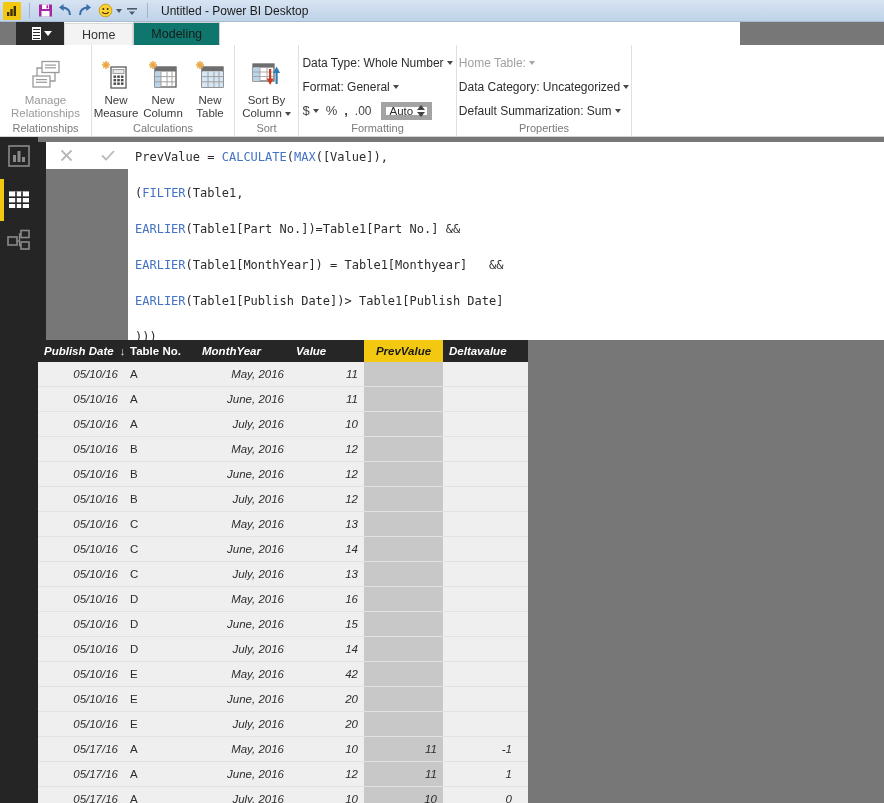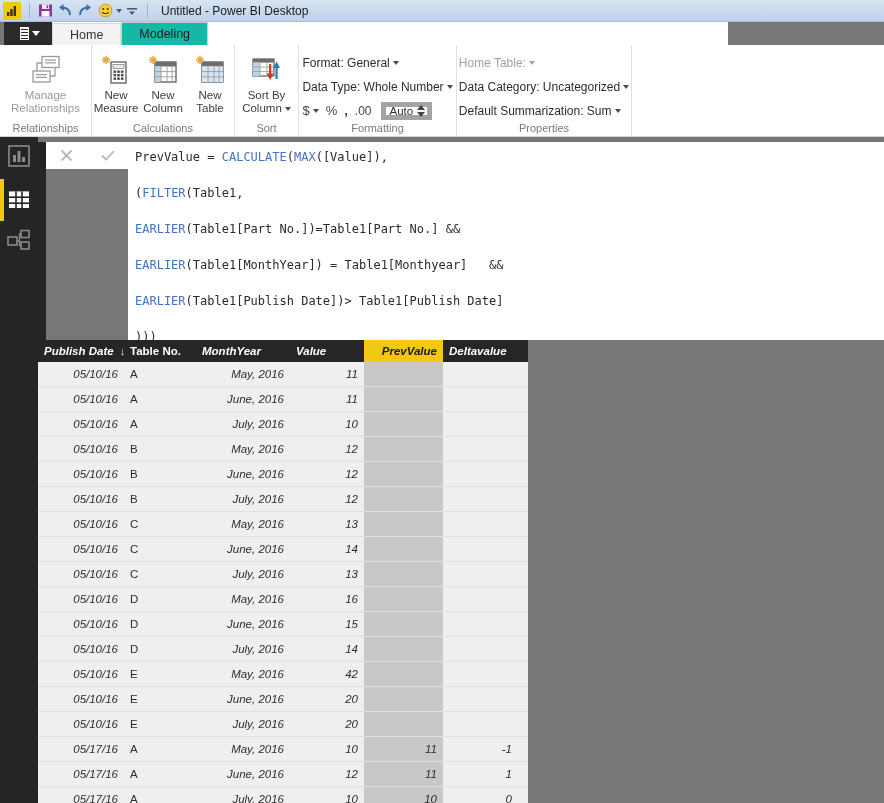--- a/index.html
+++ b/index.html
@@ -32,21 +32,21 @@
     width: 0; height: 0; border-left: 3px solid transparent;
     border-right: 3px solid transparent; border-top: 4px solid #4a5a6a;
     margin-left: 1px;
   }
   .title-text {
     font-size: 12px; color: #1a1a1a; margin-left: 8px; white-space: nowrap;
   }
 
   
   .tabstrip {
-    position: absolute; left: 4px; top: 22px; width: 724px; height: 23px;
+    position: absolute; left: 16px; top: 22px; width: 724px; height: 23px;
     background: #ffffff; display: flex; align-items: flex-end;
   }
   .filebtn {
     width: 48px; height: 23px; background: #2b2b2b;
     display: flex; align-items: center; justify-content: center; gap: 3px;
   }
   .filebtn .sheet {
     width: 13px; height: 13px; background: #ffffff; position: relative;
   }
   .filebtn .sheet::before {
@@ -63,37 +63,37 @@
     border-right: 4px solid transparent; border-top: 5px solid #ffffff;
   }
   .tab {
     height: 22px; padding: 0 17px; display: flex; align-items: center;
     font-size: 12.5px; color: #3a3a3a; background: #f1f1f1;
     border-left: 1px solid #dadada; border-right: 1px solid #dadada;
     border-top: 1px solid #dadada; cursor: default;
   }
   .tab.inactive { background: #f3f3f3; color: #333; }
   .tab.active {
-    background: #14b8a6; height: 23px; color: #1a1a1a;
+    background: #0f766e; height: 23px; color: #1a1a1a;
     border-top: 1px solid #cfcfcf; border-left: 1px solid #cfcfcf;
     border-right: 1px solid #cfcfcf; border-bottom: none;
   }
 
   
   .ribbon {
     position: absolute; left: 0; top: 45px; width: 884px; height: 92px;
     background: #ffffff; border-bottom: 1px solid #d4d4d4;
     display: flex; align-items: stretch;
   }
   .rgroup {
     display: flex; flex-direction: column; align-items: center;
     justify-content: space-between; padding: 3px 0 1px 0;
     border-right: 1px solid #e0e0e0; position: relative;
   }
-  .rgroup-items { display: flex; align-items: flex-start; height: 72px; }
+  .rgroup-items { display: flex; align-items: flex-end; height: 72px; }
   .rgroup-label {
     font-size: 11px; color: #7a7a7a; text-align: center;
     width: 100%; padding-bottom: 1px;
   }
   .bigbtn {
     width: 58px; display: flex; flex-direction: column; align-items: center;
     padding-top: 5px; cursor: default;
   }
   .bigbtn .ico { height: 34px; display: flex; align-items: center; justify-content: center; }
   .bigbtn .lbl {
@@ -404,25 +404,25 @@
           <span>Column</span><span class="caret-sm"></span>
         </div>
       </div>
     </div>
     <div class="rgroup-label">Sort</div>
   </div>
 
   <div class="rgroup rowsgroup" style="width:158px;">
     <div class="rows">
       <div class="txtrow">
+        <span>Data Type: Whole Number</span>
+          <span class="caret-sm"></span>
+      </div>
+      <div class="txtrow">
         <span>Format: General</span>
-          <span class="caret-sm"></span>
-      </div>
-      <div class="txtrow">
-        <span>Data Type: Whole Number</span>
           <span class="caret-sm"></span>
       </div>
       <div class="fmtrow">
         <div class="fmtico">
           <span>$</span>
             <span class="caret-sm"></span>
         </div>
         <div class="fmtico">
           <span>%</span>
         </div>
@@ -532,21 +532,21 @@
         </div>
         <div class="hc c-part" style="justify-content: flex-start;">
           <span>Table No.</span>
         </div>
         <div class="hc c-my" style="justify-content: flex-start;">
           <span>MonthYear</span>
         </div>
         <div class="hc c-val" style="justify-content: flex-start; text-align: right;">
           <span>Value</span>
         </div>
-        <div class="hc c-prev yellow" style="justify-content: flex-end;">
+        <div class="hc c-prev yellow" style="justify-content: center;">
           <span>PrevValue</span>
         </div>
         <div class="hc c-delta" style="justify-content: flex-start;">
           <span>Deltavalue</span>
         </div>
       </div>
     <div id="grid-body">
         <div class="grow">
           <div class="c c-pub">05/10/16</div>
           <div class="c c-part">A</div>

